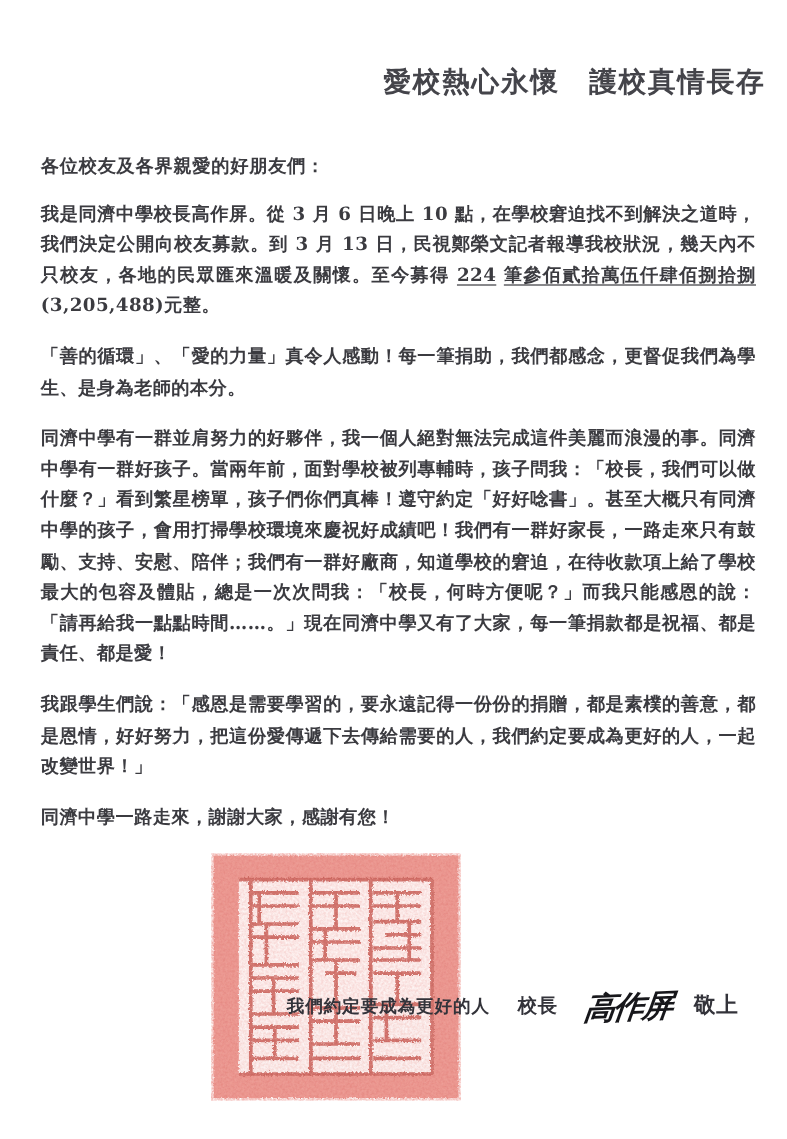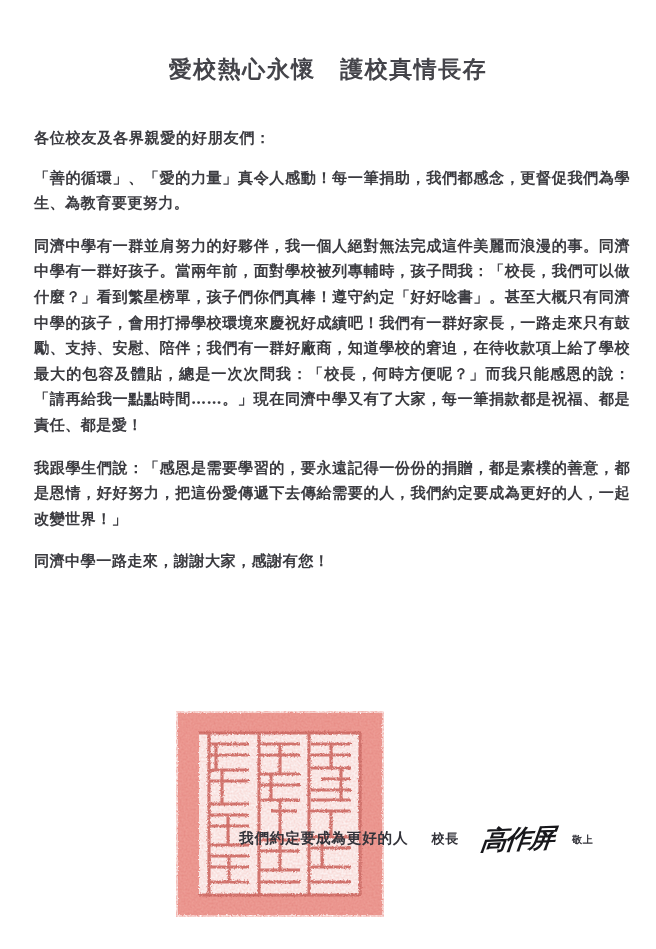--- a/index.html
+++ b/index.html
@@ -12,21 +12,21 @@
     overflow:hidden;
     position:relative;
   }
   .page{
     position:relative;
     width:656px;height:949px;
     box-sizing:border-box;
     padding:0 18px;
   }
   .doc-title{
-    text-align:center;
+    text-align:right;
     font-size:23px;
     letter-spacing:1.5px;
     font-weight:600;
     color:#44444a;
     padding-top:55px;
     line-height:1.2;
     white-space:pre;
   }
   .salutation{
     margin-top:45px;
@@ -68,47 +68,48 @@
     text-align:left;
     padding-left:239px;
     box-sizing:border-box;
     font-size:15px;
     letter-spacing:.8px;
     font-weight:600;
     color:#33333a;
     white-space:nowrap;
   }
   .sig-org{font-size:14.6px;}
-  .sig-role{margin-left:17px;font-size:13px;}
+  .sig-role{margin-left:17px;font-size:16px;}
   .sig-name{
     display:inline-block;
     margin-left:16px;
     font-family:"DejaVu Serif","Liberation Serif",serif;
     font-size:26px;
     font-style:italic;
     font-weight:700;
     letter-spacing:-2px;
     transform:skewX(-9deg) rotate(-2.5deg);
     color:#17171b;
     vertical-align:-5px;
   }
-  .sig-suffix{margin-left:13px;font-size:10px;text-align:center;}
+  .sig-suffix{margin-left:13px;font-size:18px;text-align:center;}
 </style>
 </head>
 <body>
 
 <div class="page">
 
   <div class="doc-title">愛校熱心永懷　護校真情長存</div>
 
   <div class="salutation">各位校友及各界親愛的好朋友們：</div>
 
+  <div class="para"><span>我是同濟中學校長高作屏。從 3 月 6 日晚上 10 點，在學校窘迫找不到解決之道時，我們決定公開向校友募款。到 3 月 13 日，民視鄭榮文記者報導我校狀況，幾天內不只校友，各地的民眾匯來溫暖及關懷。至今募得 </span><span class="u">224</span><span> </span><span class="u">筆參佰貳拾萬伍仟肆佰捌拾捌</span><span>(3,205,488)元整。</span></div>
 
 
-  <div class="para"><span>「善的循環」、「愛的力量」真令人感動！每一筆捐助，我們都感念，更督促我們為學生、為教育要更努力。</span></div>
+  <div class="para"><span>「善的循環」、「愛的力量」真令人感動！每一筆捐助，我們都感念，更督促我們為學生、是身為老師的本分。</span></div>
 
 
   <div class="para"><span>同濟中學有一群並肩努力的好夥伴，我一個人絕對無法完成這件美麗而浪漫的事。同濟中學有一群好孩子。當兩年前，面對學校被列專輔時，孩子問我：「校長，我們可以做什麼？」看到繁星榜單，孩子們你們真棒！遵守約定「好好唸書」。甚至大概只有同濟中學的孩子，會用打掃學校環境來慶祝好成績吧！我們有一群好家長，一路走來只有鼓勵、支持、安慰、陪伴；我們有一群好廠商，知道學校的窘迫，在待收款項上給了學校最大的包容及體貼，總是一次次問我：「校長，何時方便呢？」而我只能感恩的說：「請再給我一點點時間……。」現在同濟中學又有了大家，每一筆捐款都是祝福、都是責任、都是愛！</span></div>
 
   <div class="para"><span>我跟學生們說：「感恩是需要學習的，要永遠記得一份份的捐贈，都是素樸的善意，都是恩情，好好努力，把這份愛傳遞下去傳給需要的人，我們約定要成為更好的人，一起改變世界！」</span></div>
 
   <div class="para"><span>同濟中學一路走來，謝謝大家，感謝有您！</span></div>
 
   <div class="sig-block">
 

